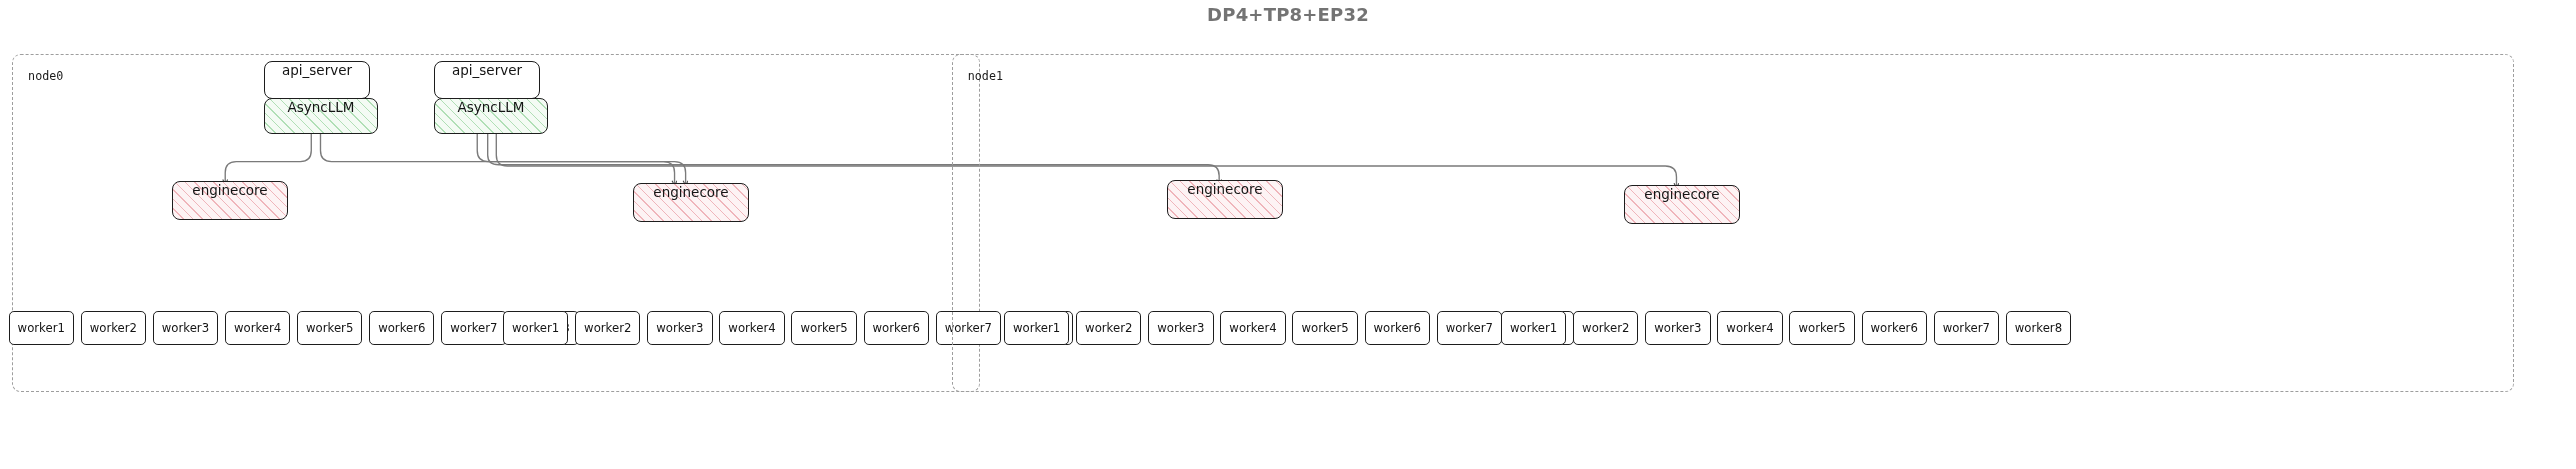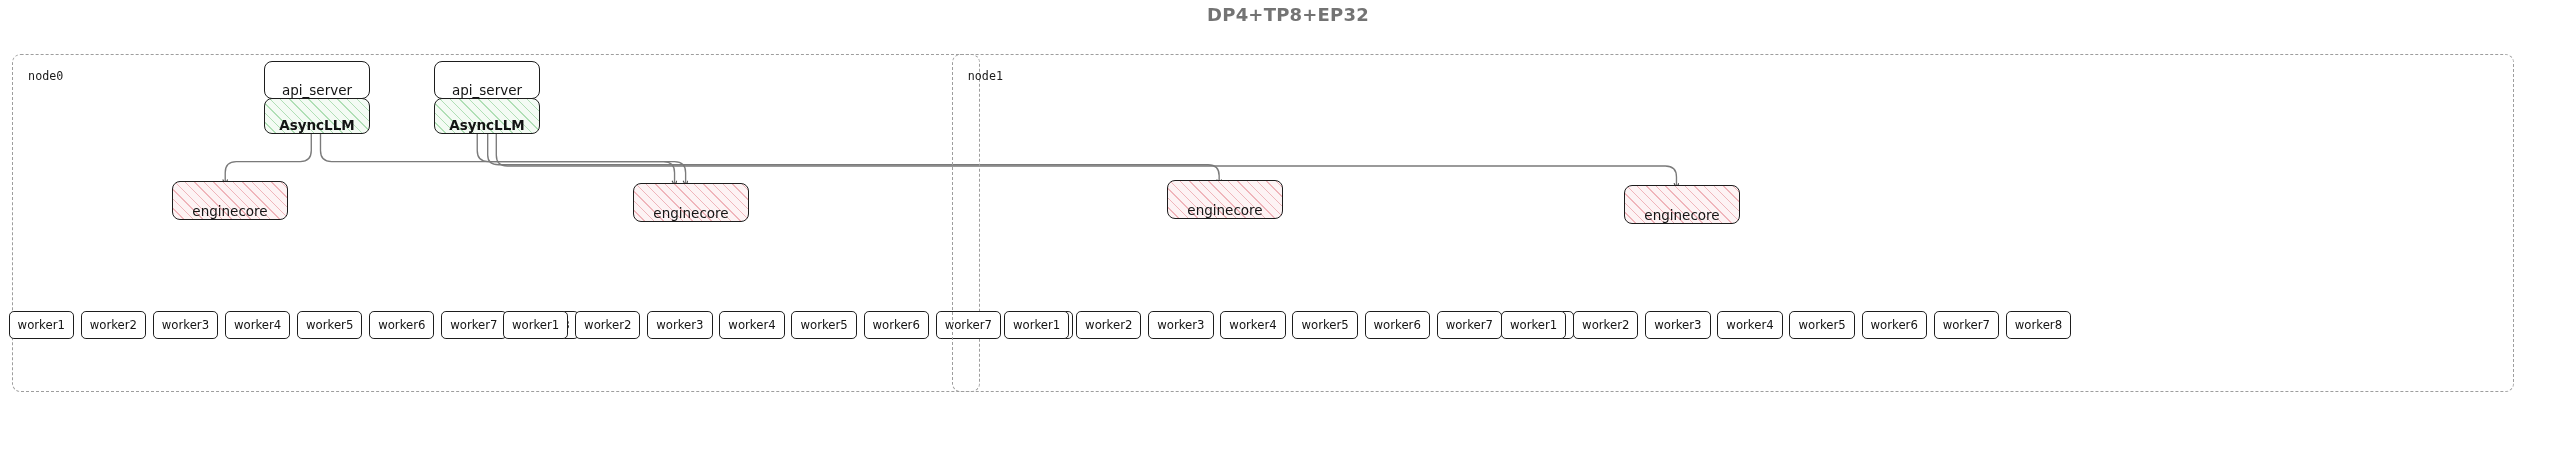--- a/index.html
+++ b/index.html
@@ -17,38 +17,37 @@
   }
   #group-node0{left:12.3px;width:966px;}
   #group-node1{left:952px;width:1560px;}
   .group-label{
     position:absolute;left:14.8px;top:13.5px;font-size:11.7px;color:#1b1b1b;
     font-family:"DejaVu Sans Mono",monospace;
   }
 
   .box{
     position:absolute;box-sizing:border-box;border:1.6px solid #1d1d1d;border-radius:8px;
-    background:#ffffff;display:flex;align-items:flex-end;justify-content:center;
+    background:#ffffff;display:flex;align-items:flex-start;justify-content:center;
     font-size:13.5px;color:#141414;white-space:nowrap;
   }
   .box.api{width:106px;height:38px;}
   .box.async{
-    width:106px;height:36px;background-color:#f4fbf4;
+    width:114px;height:36px;background-color:#f4fbf4;
     background-image:repeating-linear-gradient(45deg,rgba(120,200,130,.55) 0 1px,rgba(0,0,0,0) 1px 6.8px);
-    font-weight:bold;
   }
   .box.engine{
     width:116px;height:39px;background-color:#fdf3f4;
     background-image:repeating-linear-gradient(45deg,rgba(228,130,140,.55) 0 1px,rgba(0,0,0,0) 1px 6.8px);
   }
 
   .worker-row{position:absolute;display:flex;gap:6.8px;}
   .worker{
     box-sizing:border-box;border:1.4px solid #1d1d1d;border-radius:4.9px;background:#fff;
-    height:28px;padding:0 8px;display:flex;align-items:center;justify-content:center;
+    height:18px;padding:16px 8px;display:flex;align-items:center;justify-content:center;
     font-size:11.7px;color:#141414;white-space:nowrap;
   }
 
   svg#wires{position:absolute;left:0;top:0;width:2576px;height:469px;pointer-events:none;}
 </style>
 </head>
 <body>
 
 <div id="stage">
 

